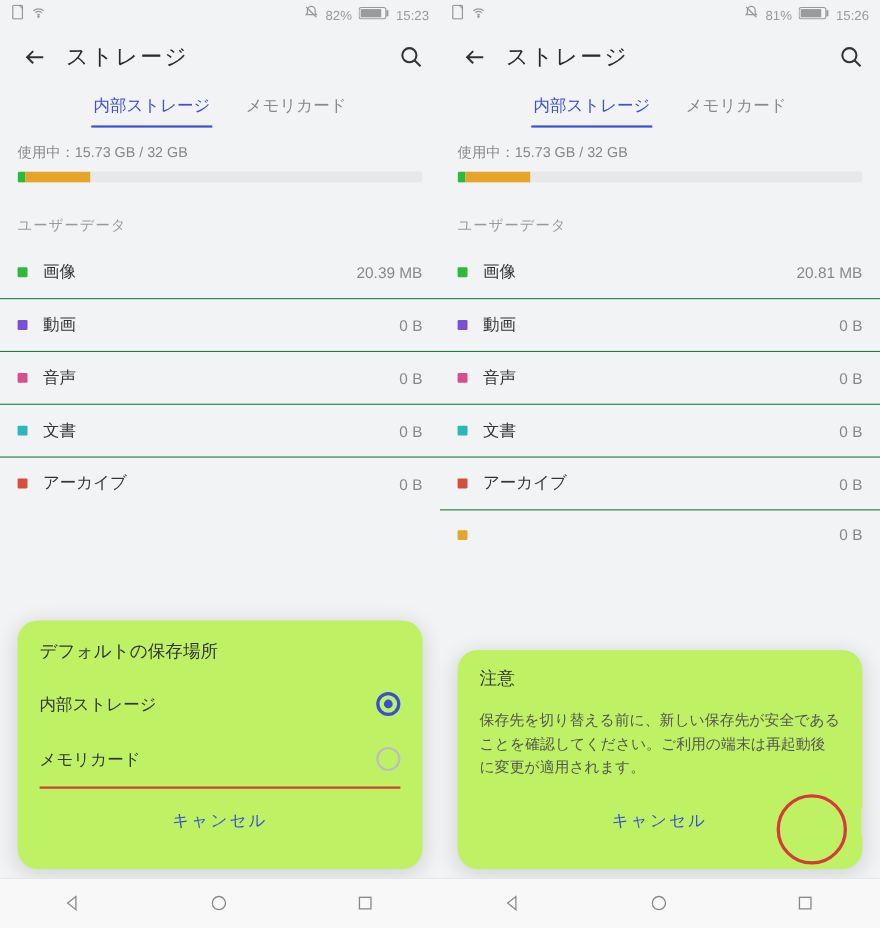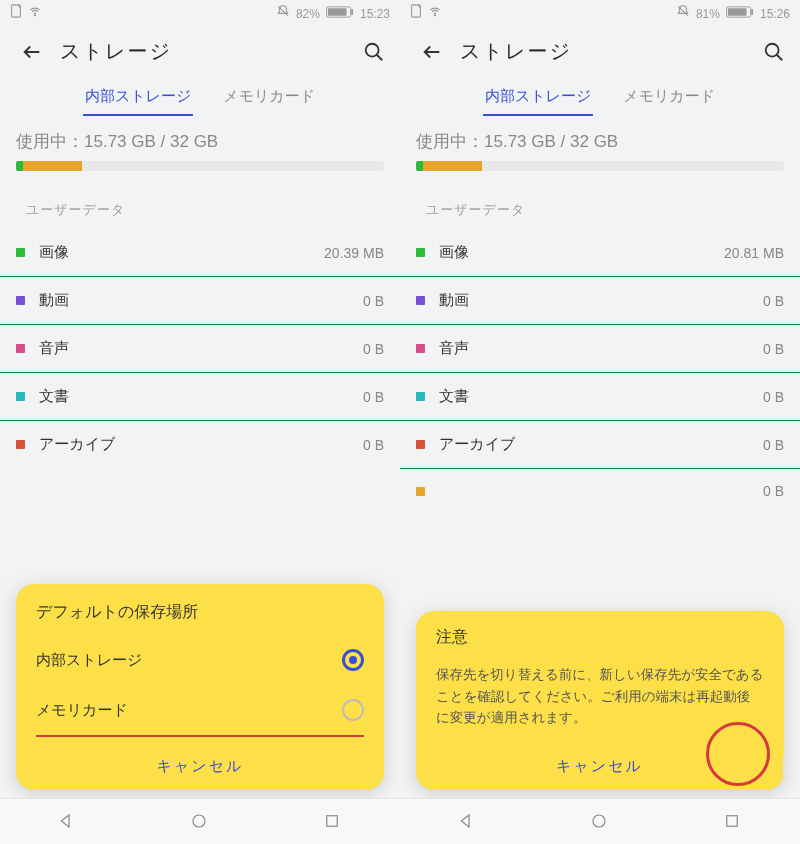--- a/index.html
+++ b/index.html
@@ -57,33 +57,33 @@
   .tab { font-size: 15px; color: #888; padding: 4px 2px; position: relative; }
   .tab.active { color: #3b4fd6; }
   .tab.active::after {
     content: "";
     position: absolute;
     left: 0; right: 0; bottom: -6px;
     height: 2px; background: #3b4fd6;
   }
   
   .usage { padding: 14px 16px 6px 16px; }
-  .usage .label { font-size: 17px; color: #888; margin-bottom: 8px; }
+  .usage .label { font-size: 13px; color: #888; margin-bottom: 8px; }
   .bar {
     height: 10px;
     background: #e8e8e8;
     border-radius: 2px;
     display: flex;
     overflow: hidden;
   }
   .bar .seg1 { background: #2bbb3a; width: 2%; }
   .bar .seg2 { background: #e6a42a; width: 16%; }
   
   .section-title {
-    padding: 24px 16px 10px 26px;
+    padding: 24px 16px 10px 16px;
     color: #9a9a9a;
     font-size: 13px;
     letter-spacing: 1px;
   }
   
   .list { }
   .row {
     display: flex;
     align-items: center;
     padding: 14px 16px;
@@ -98,26 +98,26 @@
   .row .val { margin-left: auto; color: #888; font-size: 14px; }
   
   .overlay {
     position: absolute;
     left: 0; right: 0; bottom: 48px;
     display: flex;
     justify-content: center;
     pointer-events: none;
   }
   .dialog {
-    background: #fde047;
+    background: #bef264;
     border-radius: 18px;
     width: 92%;
     margin-bottom: 6px;
     box-shadow: 0 4px 20px rgba(0,0,0,0.15);
-    padding: 18px 0 0 0;
+    padding: 18px 0 20px 0;
     pointer-events: auto;
   }
   .dialog .dtitle {
     font-size: 16px;
     color: #333;
     padding: 0 20px 12px 20px;
   }
   .opt {
     display: flex;
     align-items: center;

